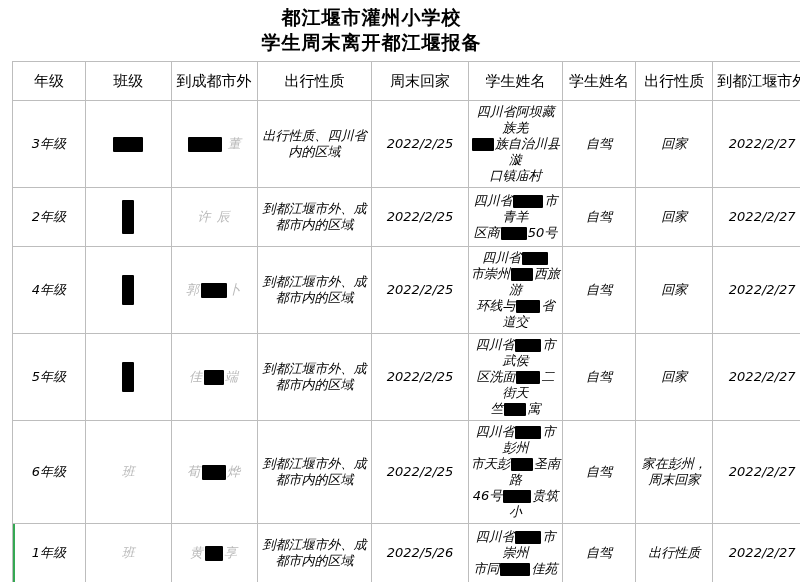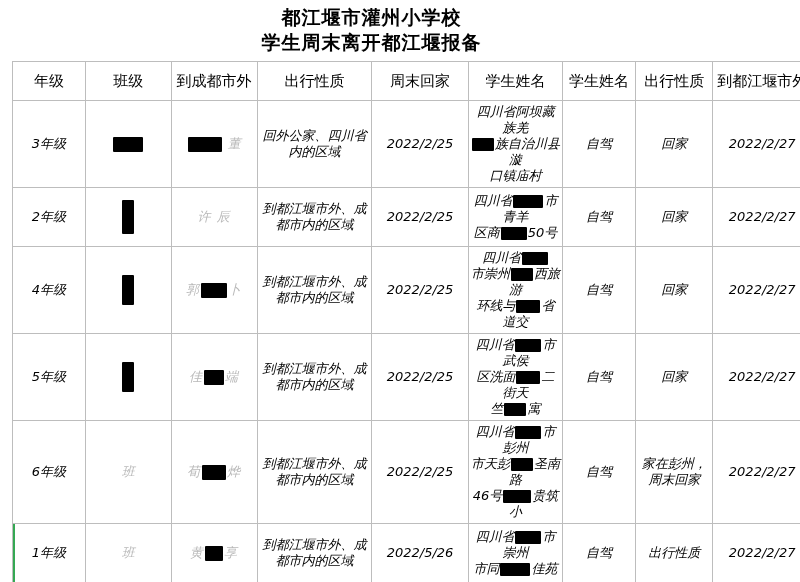--- a/index.html
+++ b/index.html
@@ -144,21 +144,21 @@
       <tr>
         <td>3年级</td>
         <td class="class-cell">
           <span class="faded"></span>
           <span class="redact" style="width:30px;"></span>
         </td>
         <td class="name-cell">
           <span class="redact" style="width:34px;"></span>
           <span class="faint">董</span>
         </td>
-        <td class="smallish">回外公家、四川省内的区域</td>
+        <td class="smallish">出行性质、四川省内的区域</td>
         <td>2022/2/25</td>
         <td class="place-cell">
           <div><span>四川省阿坝藏族羌</span></div>
           <div><span class="redact" style="width:22px;"></span><span>族自治川县漩</span></div>
           <div><span>口镇庙村</span></div>
         </td>
         <td>自驾</td>
         <td>回家</td>
         <td>2022/2/27</td>
       </tr>

